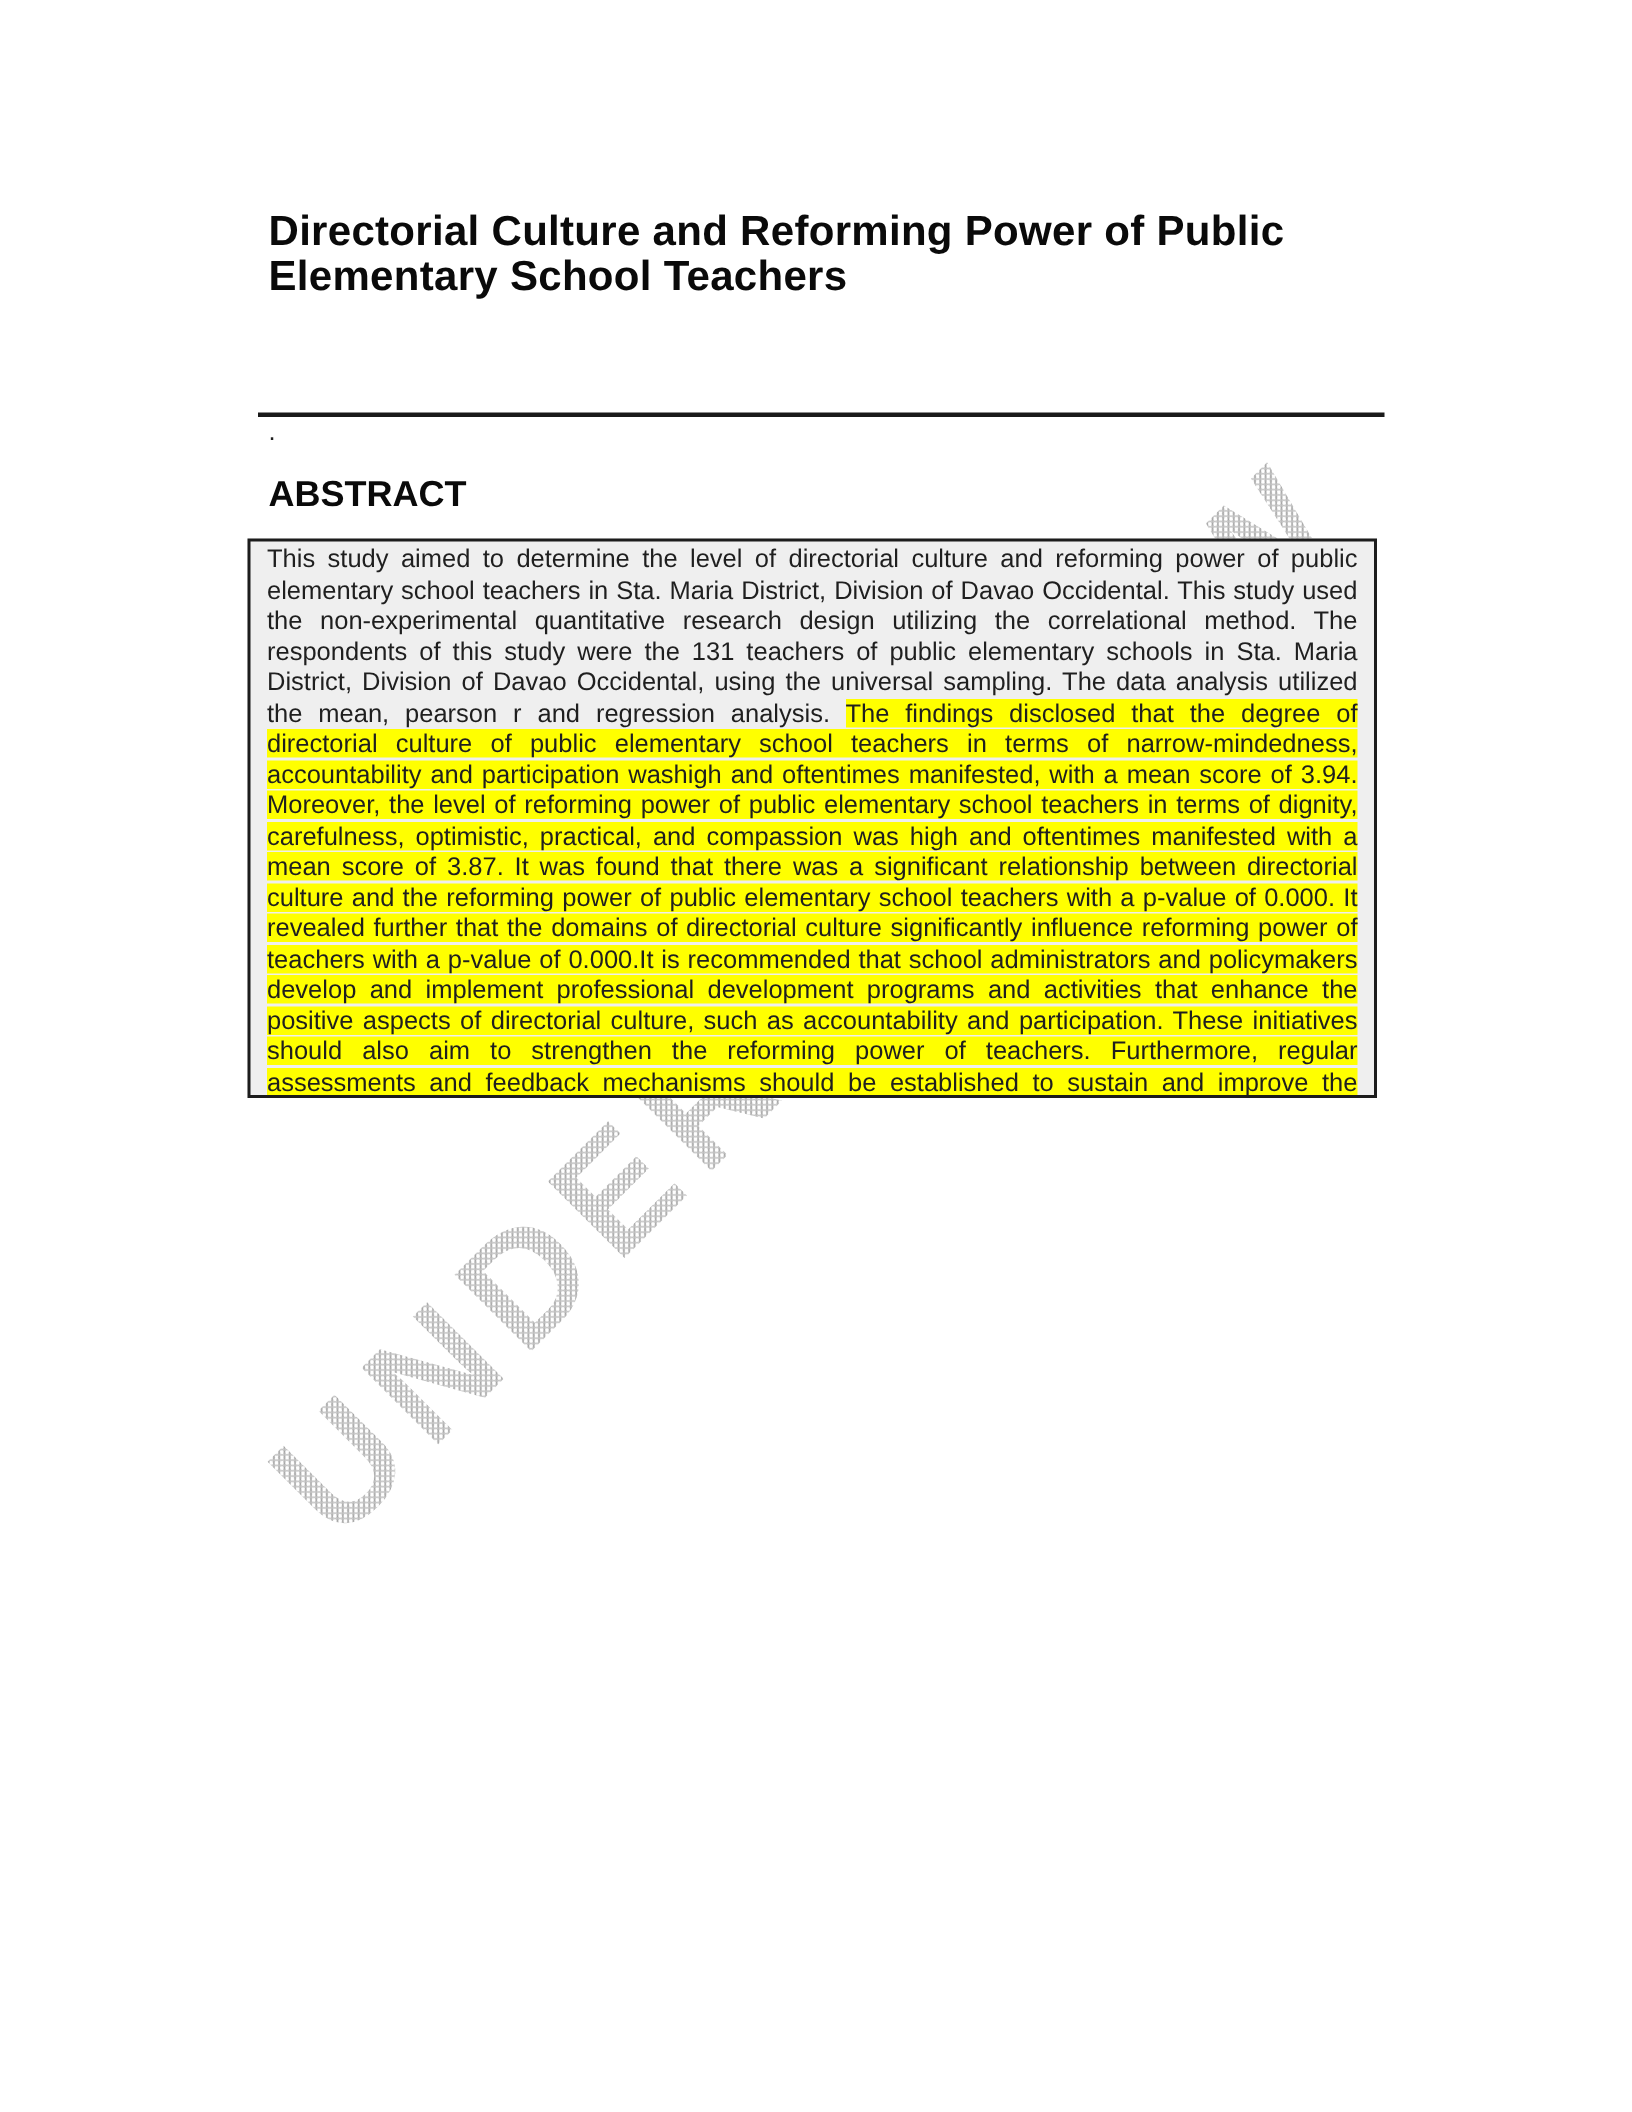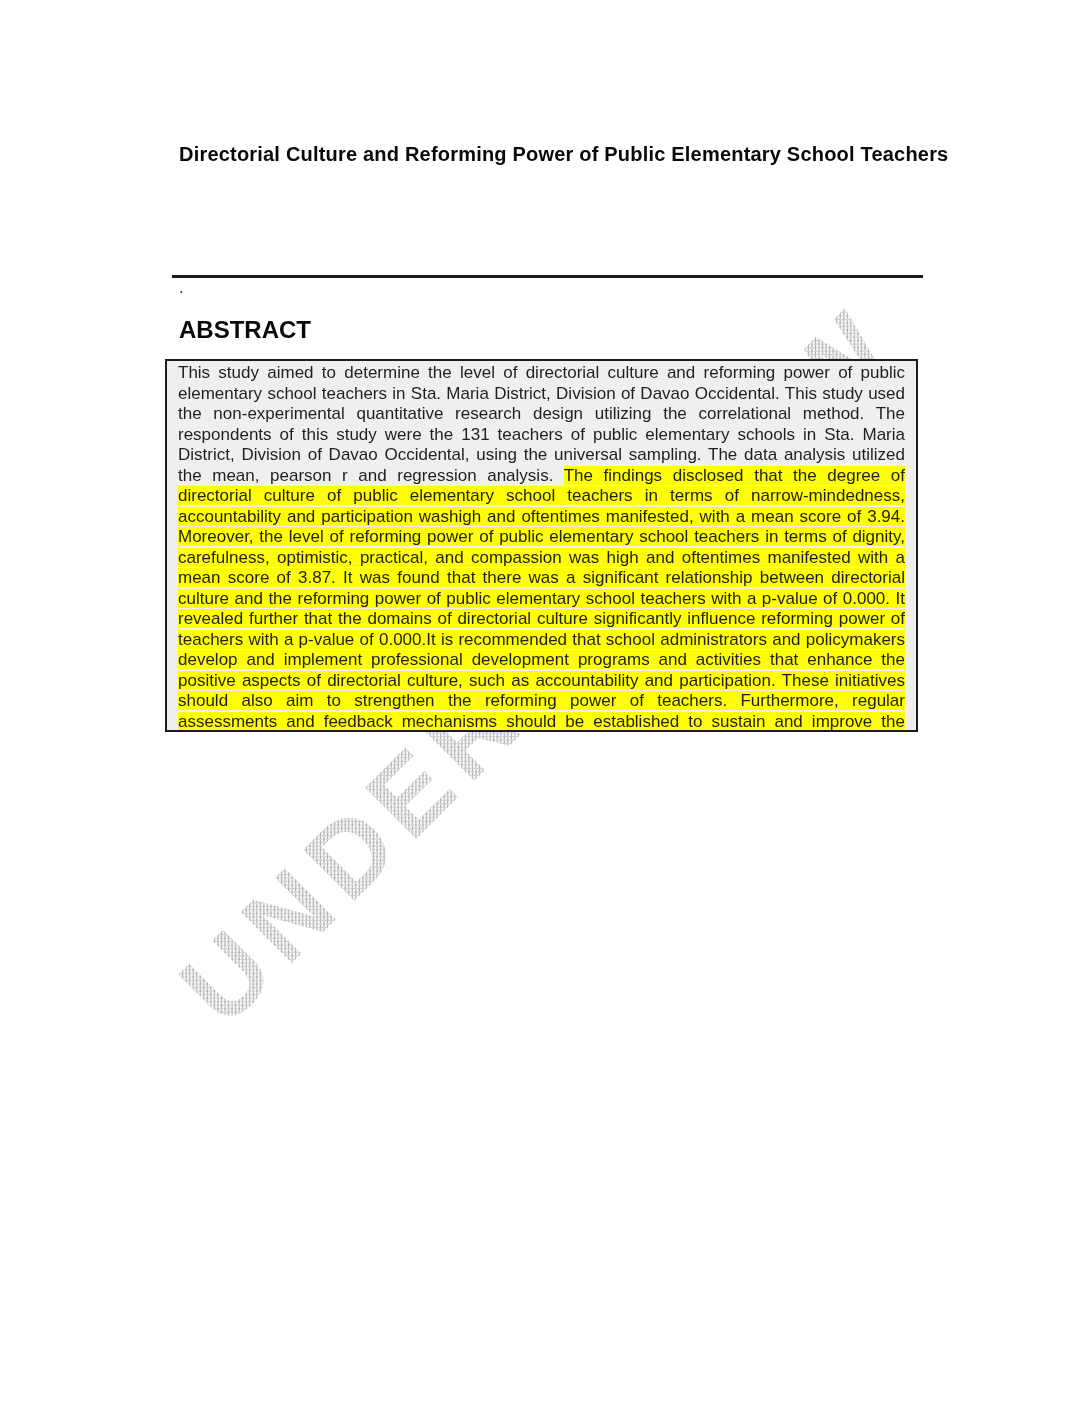--- a/index.html
+++ b/index.html
@@ -25,23 +25,23 @@
   .content {
     position: absolute;
     inset: 0;
     z-index: 1;
   }
   .paper-title {
     position: absolute;
     left: 179px;
     top: 120px;
     width: 780px;
-    font-size: 20px;
+    font-size: 28px;
     font-weight: bold;
-    line-height: 43px;
+    line-height: 30px;
     color: #0a0a0a;
     letter-spacing: 0.2px;
   }
   .rule {
     position: absolute;
     left: 172px;
     top: 275px;
     width: 751px;
     height: 3px;
     background: #1a1a1a;

